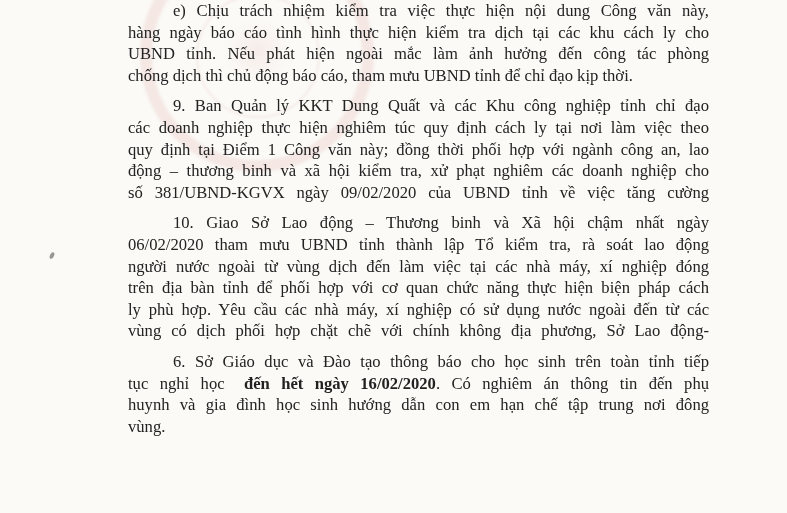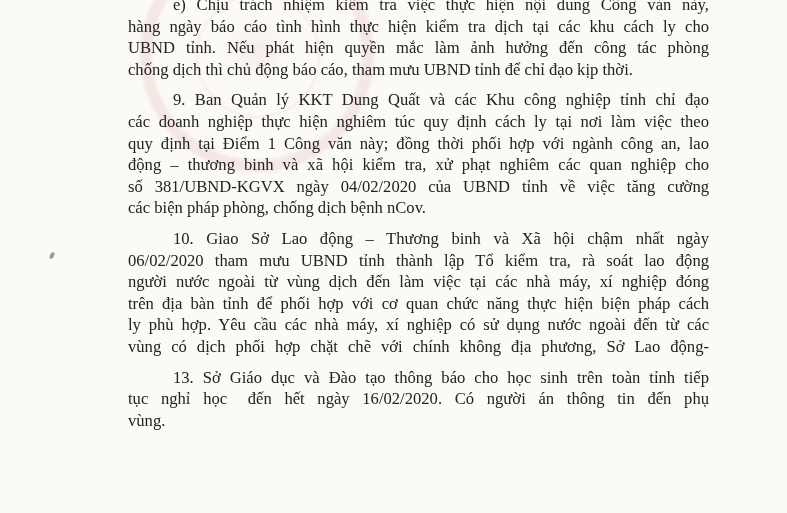--- a/index.html
+++ b/index.html
@@ -51,21 +51,21 @@
     top: 252px;
     width: 4px;
     height: 7px;
     border-radius: 50%;
     background: rgba(70, 70, 70, 0.55);
     transform: rotate(25deg);
   }
   .textblock {
     position: absolute;
     left: 128px;
-    top: 7px;
+    top: 13px;
     width: 581px;
   }
   .para {
     margin: 0 0 9px 0;
     font-size: 16.6px;
   }
   .para-first {
     margin-top: -13px; 
   }
   .line {
@@ -74,61 +74,61 @@
     text-align: justify;
     text-align-last: justify;
   }
   .line.indent {
     padding-left: 45px;
   }
   .line.lastline {
     text-align-last: left;
   }
   .bold {
-    font-weight: normal;
+    font-weight: bold;
     margin-left: 8px;
   }
 </style>
 </head>
 <body>
 
 <div class="page">
 
   <div class="seal-outer"></div>
   <div class="seal-inner"></div>
   <div class="seal-core"></div>
   <div class="speck"></div>
 
   <div class="textblock">
 
     <div class="para para-first">
       <span class="line indent">e) Chịu trách nhiệm kiểm tra việc thực hiện nội dung Công văn này,</span>
       <span class="line">hàng ngày báo cáo tình hình thực hiện kiểm tra dịch tại các khu cách ly cho</span>
-      <span class="line">UBND tỉnh. Nếu phát hiện quyền mắc làm ảnh hưởng đến công tác phòng</span>
+      <span class="line">UBND tỉnh. Nếu phát hiện ngoài mắc làm ảnh hưởng đến công tác phòng</span>
       <span class="line lastline">chống dịch thì chủ động báo cáo, tham mưu UBND tỉnh để chỉ đạo kịp thời.</span>
     </div>
 
     <div class="para">
       <span class="line indent">9. Ban Quản lý KKT Dung Quất và các Khu công nghiệp tỉnh chỉ đạo</span>
       <span class="line">các doanh nghiệp thực hiện nghiêm túc quy định cách ly tại nơi làm việc theo</span>
       <span class="line">quy định tại Điểm 1 Công văn này; đồng thời phối hợp với ngành công an, lao</span>
-      <span class="line">động – thương binh và xã hội kiểm tra, xử phạt nghiêm các quan nghiệp cho</span>
-      <span class="line">số 381/UBND-KGVX ngày 04/02/2020 của UBND tỉnh về việc tăng cường</span>
-      <span class="line lastline">các biện pháp phòng, chống dịch bệnh nCov.</span>
+      <span class="line">động – thương binh và xã hội kiểm tra, xử phạt nghiêm các doanh nghiệp cho</span>
+      <span class="line">số 381/UBND-KGVX ngày 09/02/2020 của UBND tỉnh về việc tăng cường</span>
     </div>
 
     <div class="para">
       <span class="line indent">10. Giao Sở Lao động – Thương binh và Xã hội chậm nhất ngày</span>
       <span class="line">06/02/2020 tham mưu UBND tỉnh thành lập Tổ kiểm tra, rà soát lao động</span>
       <span class="line">người nước ngoài từ vùng dịch đến làm việc tại các nhà máy, xí nghiệp đóng</span>
       <span class="line">trên địa bàn tỉnh để phối hợp với cơ quan chức năng thực hiện biện pháp cách</span>
       <span class="line">ly phù hợp. Yêu cầu các nhà máy, xí nghiệp có sử dụng nước ngoài đến từ các</span>
       <span class="line">vùng có dịch phối hợp chặt chẽ với chính không địa phương, Sở Lao động-</span>
     </div>
 
     <div class="para">
-      <span class="line indent">13. Sở Giáo dục và Đào tạo thông báo cho học sinh trên toàn tỉnh tiếp</span>
-      <span class="line"><span>tục nghỉ học </span><span class="bold">đến hết ngày 16/02/2020</span><span>. Có người án thông tin đến phụ</span></span>
+      <span class="line indent">6. Sở Giáo dục và Đào tạo thông báo cho học sinh trên toàn tỉnh tiếp</span>
+      <span class="line"><span>tục nghỉ học </span><span class="bold">đến hết ngày 16/02/2020</span><span>. Có nghiêm án thông tin đến phụ</span></span>
+      <span class="line">huynh và gia đình học sinh hướng dẫn con em hạn chế tập trung nơi đông</span>
       <span class="line lastline">vùng.</span>
     </div>
 
   </div>
 </div>
 
 </body></html>

